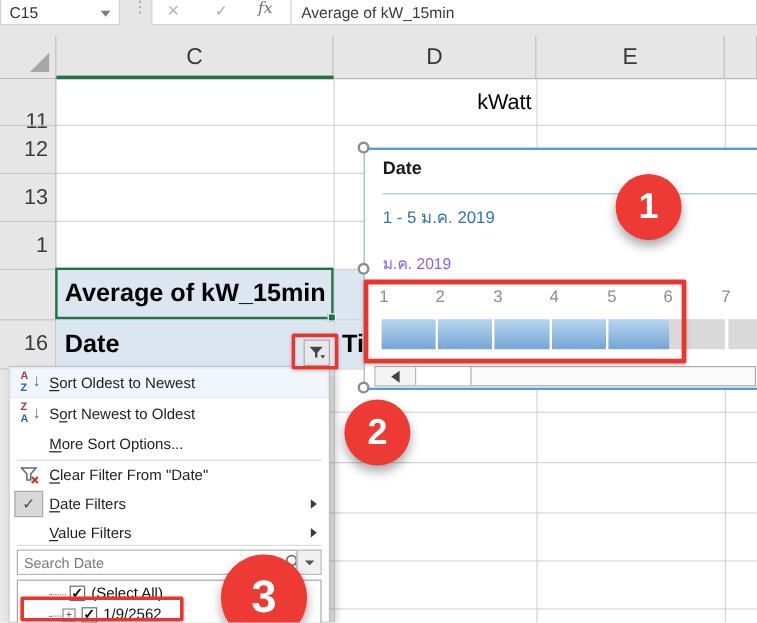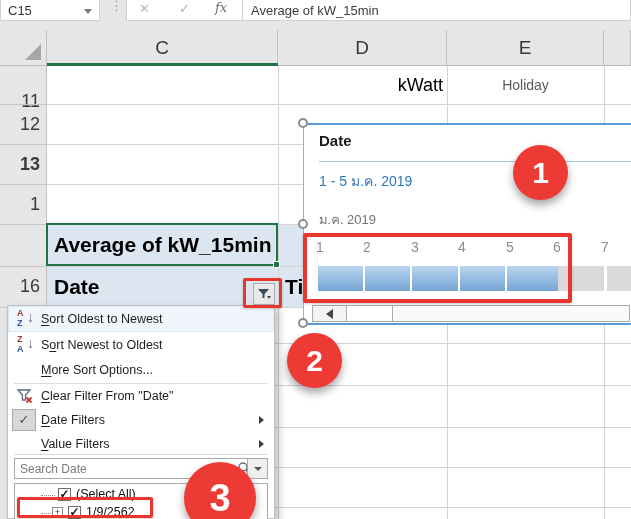--- a/index.html
+++ b/index.html
@@ -47,21 +47,21 @@
   #sel-border{left:46px;top:223px;width:232px;height:43px;border:2px solid #217346;box-sizing:border-box;}
   #fill-handle{left:273px;top:261px;width:7px;height:7px;background:#217346;border:1px solid #fff;box-sizing:border-box;}
   #filter-btn{left:253px;top:283px;width:22px;height:22px;background:#e9e9e9;border:1px solid #ababab;box-sizing:border-box;}
   
   #timeline{left:303px;top:123px;width:328px;height:202px;background:#fff;
             border-left:1px solid #8eb4d6;border-top:2px solid #5b9bd5;border-bottom:2px solid #5b9bd5;box-sizing:border-box;}
   .handle{position:absolute;width:10px;height:10px;background:#fff;border:2px solid #8c8c8c;border-radius:50%;box-sizing:border-box;}
   #tl-title{position:absolute;left:15px;top:7px;font-size:15px;font-weight:bold;color:#1a1a1a;}
   #tl-divider{position:absolute;left:15px;top:36px;width:312px;height:1px;background:#9dc3e6;}
   #tl-range{position:absolute;left:15px;top:45px;font-size:14px;color:#2e75b6;}
-  #tl-period{position:absolute;left:15px;top:84px;font-size:13px;color:#737373;}
+  #tl-period{position:absolute;left:15px;top:84px;font-size:13px;color:#8b5cf6;}
   .tl-day{position:absolute;top:114px;font-size:14px;color:#8c8c8c;}
   .tl-seg{position:absolute;top:141px;height:25px;}
   .tl-sel{background:linear-gradient(#b9d5ee,#74a5d4);}
   .tl-un{background:#d9d9d9;}
   #tl-scroll{position:absolute;left:8px;top:180px;width:318px;height:17px;background:#fafafa;border:1px solid #ababab;box-sizing:border-box;}
   #tl-scroll-btn{position:absolute;left:0;top:0;width:34px;height:15px;background:#f3f3f3;border-right:1px solid #ababab;box-sizing:border-box;}
   #tl-scroll-arrow{position:absolute;left:13px;top:3px;width:0;height:0;border-top:5px solid transparent;border-bottom:5px solid transparent;border-right:7px solid #444;}
   #tl-thumb{position:absolute;left:34px;top:0;width:46px;height:15px;background:#fff;border-right:1px solid #ababab;box-sizing:border-box;}
   
   #menu{left:7px;top:305px;width:268px;height:214px;background:#fff;border:1px solid #c3c3c3;
@@ -139,38 +139,37 @@
     <div id="colC" class="colhead">C</div>
     <div id="colD" class="colhead">D</div>
     <div id="colE" class="colhead">E</div>
     <div id="colF" class="colhead"></div>
   </div>
   <div id="c-green" class="abs"></div>
 
   <div id="rowheaders" class="abs">
     <div class="rowhead" style="top:16px;height:38px;line-height:38px;">11</div>
     <div class="rowhead" style="top:38px;height:40px;line-height:40px;">12</div>
-    <div class="rowhead" style="top:78px;height:40px;line-height:40px;font-weight:bold;">13</div>
+    <div class="rowhead" style="top:78px;height:40px;line-height:40px;">13</div>
     <div class="rowhead" style="top:118px;height:40px;line-height:40px;">1</div>
     <div class="rowhead" style="top:200px;height:45px;line-height:41px;">16</div>
     <div class="rowline" style="top:38px;"></div>
     <div class="rowline" style="top:78px;"></div>
     <div class="rowline" style="top:118px;"></div>
     <div class="rowline" style="top:158px;"></div>
     <div class="rowline" style="top:200px;"></div>
     <div class="rowline" style="top:241px;"></div>
   </div>
 
   <div id="cellD15" class="cell pivot"></div>
   <div id="cellC15" class="cell pivot">Average of kW_15min</div>
   <div id="cellC16" class="cell pivot">Date</div>
   <div id="cellD16" class="cell pivot">Time</div>
 
   <div id="kwatt" class="cell">kWatt</div>
-  <div id="holiday" class="cell">Holiday</div>
 
   <div class="hline" style="top:104px;"></div>
   <div class="hline" style="top:144px;"></div>
   <div class="hline" style="top:184px;"></div>
   <div class="hline" style="top:224px;"></div>
   <div class="hline" style="top:266px;"></div>
   <div class="hline" style="top:307px;"></div>
   <div class="hline" style="top:343px;"></div>
   <div class="hline" style="top:385px;"></div>
   <div class="hline" style="top:427px;"></div>

